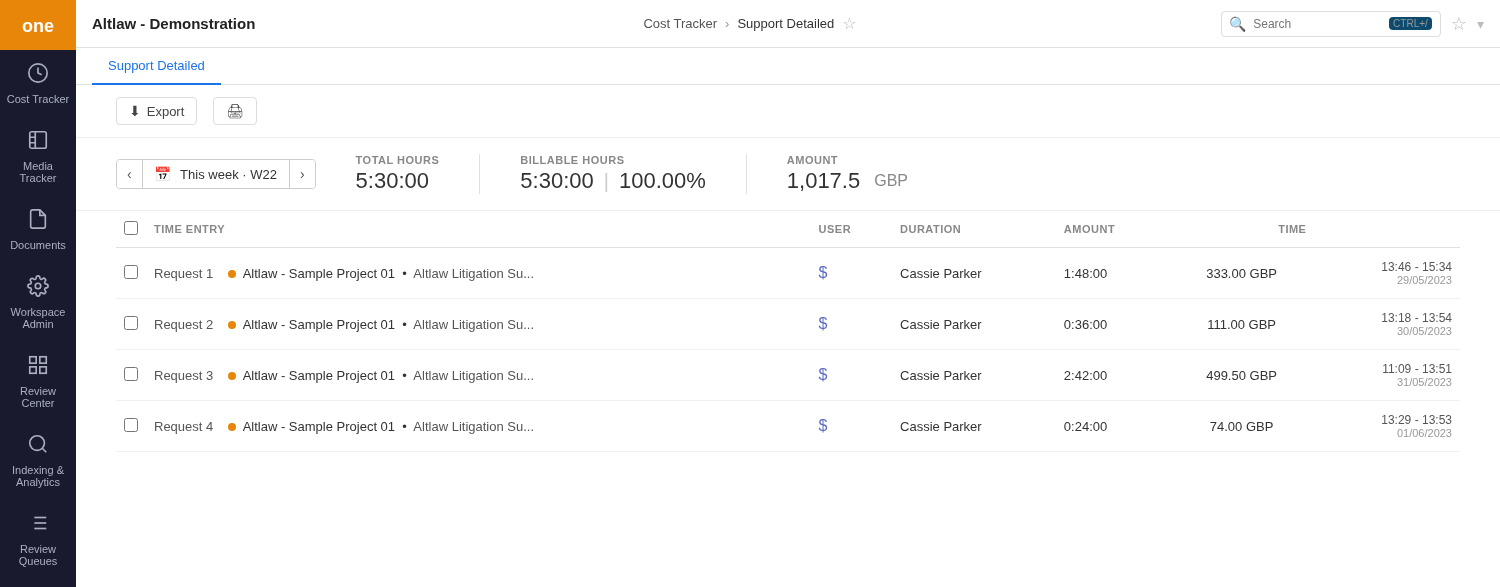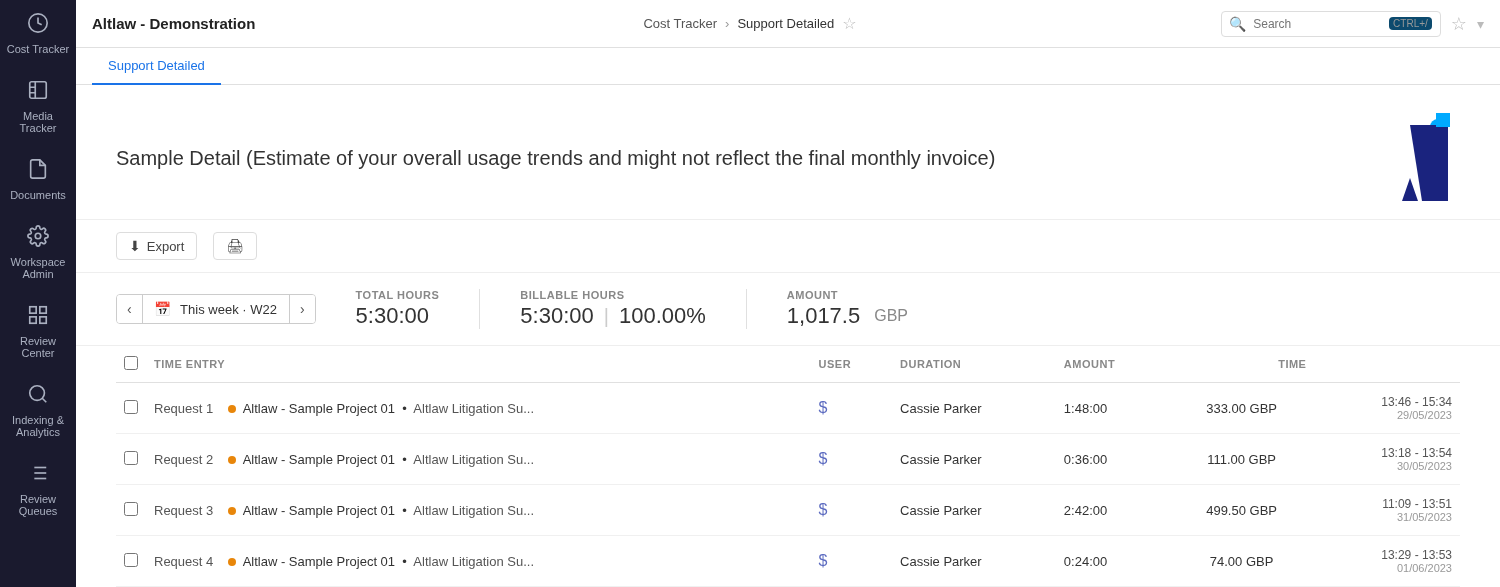--- a/index.html
+++ b/index.html
@@ -241,20 +241,26 @@
     .amount-cell { color: #333; font-size: 13px; text-align: center; }
     .time-cell { font-size: 12px; color: #555; text-align: right; }
     .time-date { font-size: 11px; color: #999; }
     .checkbox-cell { width: 30px; }
     input[type=checkbox] { width: 14px; height: 14px; cursor: pointer; }
   </style>
 </head>
 <body>
 
 <nav class="sidebar">
+  <div class="sidebar-logo">
+    <svg width="32" height="32" viewBox="0 0 32 32">
+      <rect width="32" height="32" rx="6" fill="#e8860a"></rect>
+      <text x="16" y="23" text-anchor="middle" fill="white" font-size="18" font-weight="bold">one</text>
+    </svg>
+  </div>
 
   <div class="sidebar-item">
     <span class="icon">
       <svg width="22" height="22" viewBox="0 0 24 24" fill="none" stroke="#aab0c0" stroke-width="1.8">
         <circle cx="12" cy="12" r="10"></circle>
           <path d="M12 6v6l4 2"></path>
       </svg>
     </span>
     <span>Cost Tracker</span>
   </div>
@@ -346,33 +352,20 @@
       <span style="color:#bbb;cursor:pointer;font-size:14px;">▾</span>
     </div>
   </div>
 
   <div class="tabs">
     <div class="tab active">Support Detailed</div>
   </div>
 
   <div class="content">
 
-    <div class="banner">
-      <div class="banner-text">Sample Detail (Estimate of your overall usage trends and might not reflect the final monthly invoice)</div>
-      <div class="banner-logo">
-        <div style="position:relative; width:80px; height:90px;">
-          <div style="position:absolute; top:0; right:10px; width:14px; height:14px; background:#00aaff; border-radius:50;"></div>
-          <svg width="80" height="90" viewBox="0 0 80 90">
-            <circle cx="58" cy="14" r="8" fill="#00aaff"></circle>
-            <polygon points="22,88 38,88 30,65" fill="#1a237e"></polygon>
-            <polygon points="30,12 68,12 68,88 42,88" fill="#1a237e"></polygon>
-          </svg>
-        </div>
-      </div>
-    </div>
 
     <div class="toolbar">
       <button class="toolbar-btn">
         <span style="font-size:14px;">⬇</span>
         <span>Export</span>
       </button>
       <button class="toolbar-btn">
         <span style="font-size:14px;">🖨</span>
       </button>
     </div>

